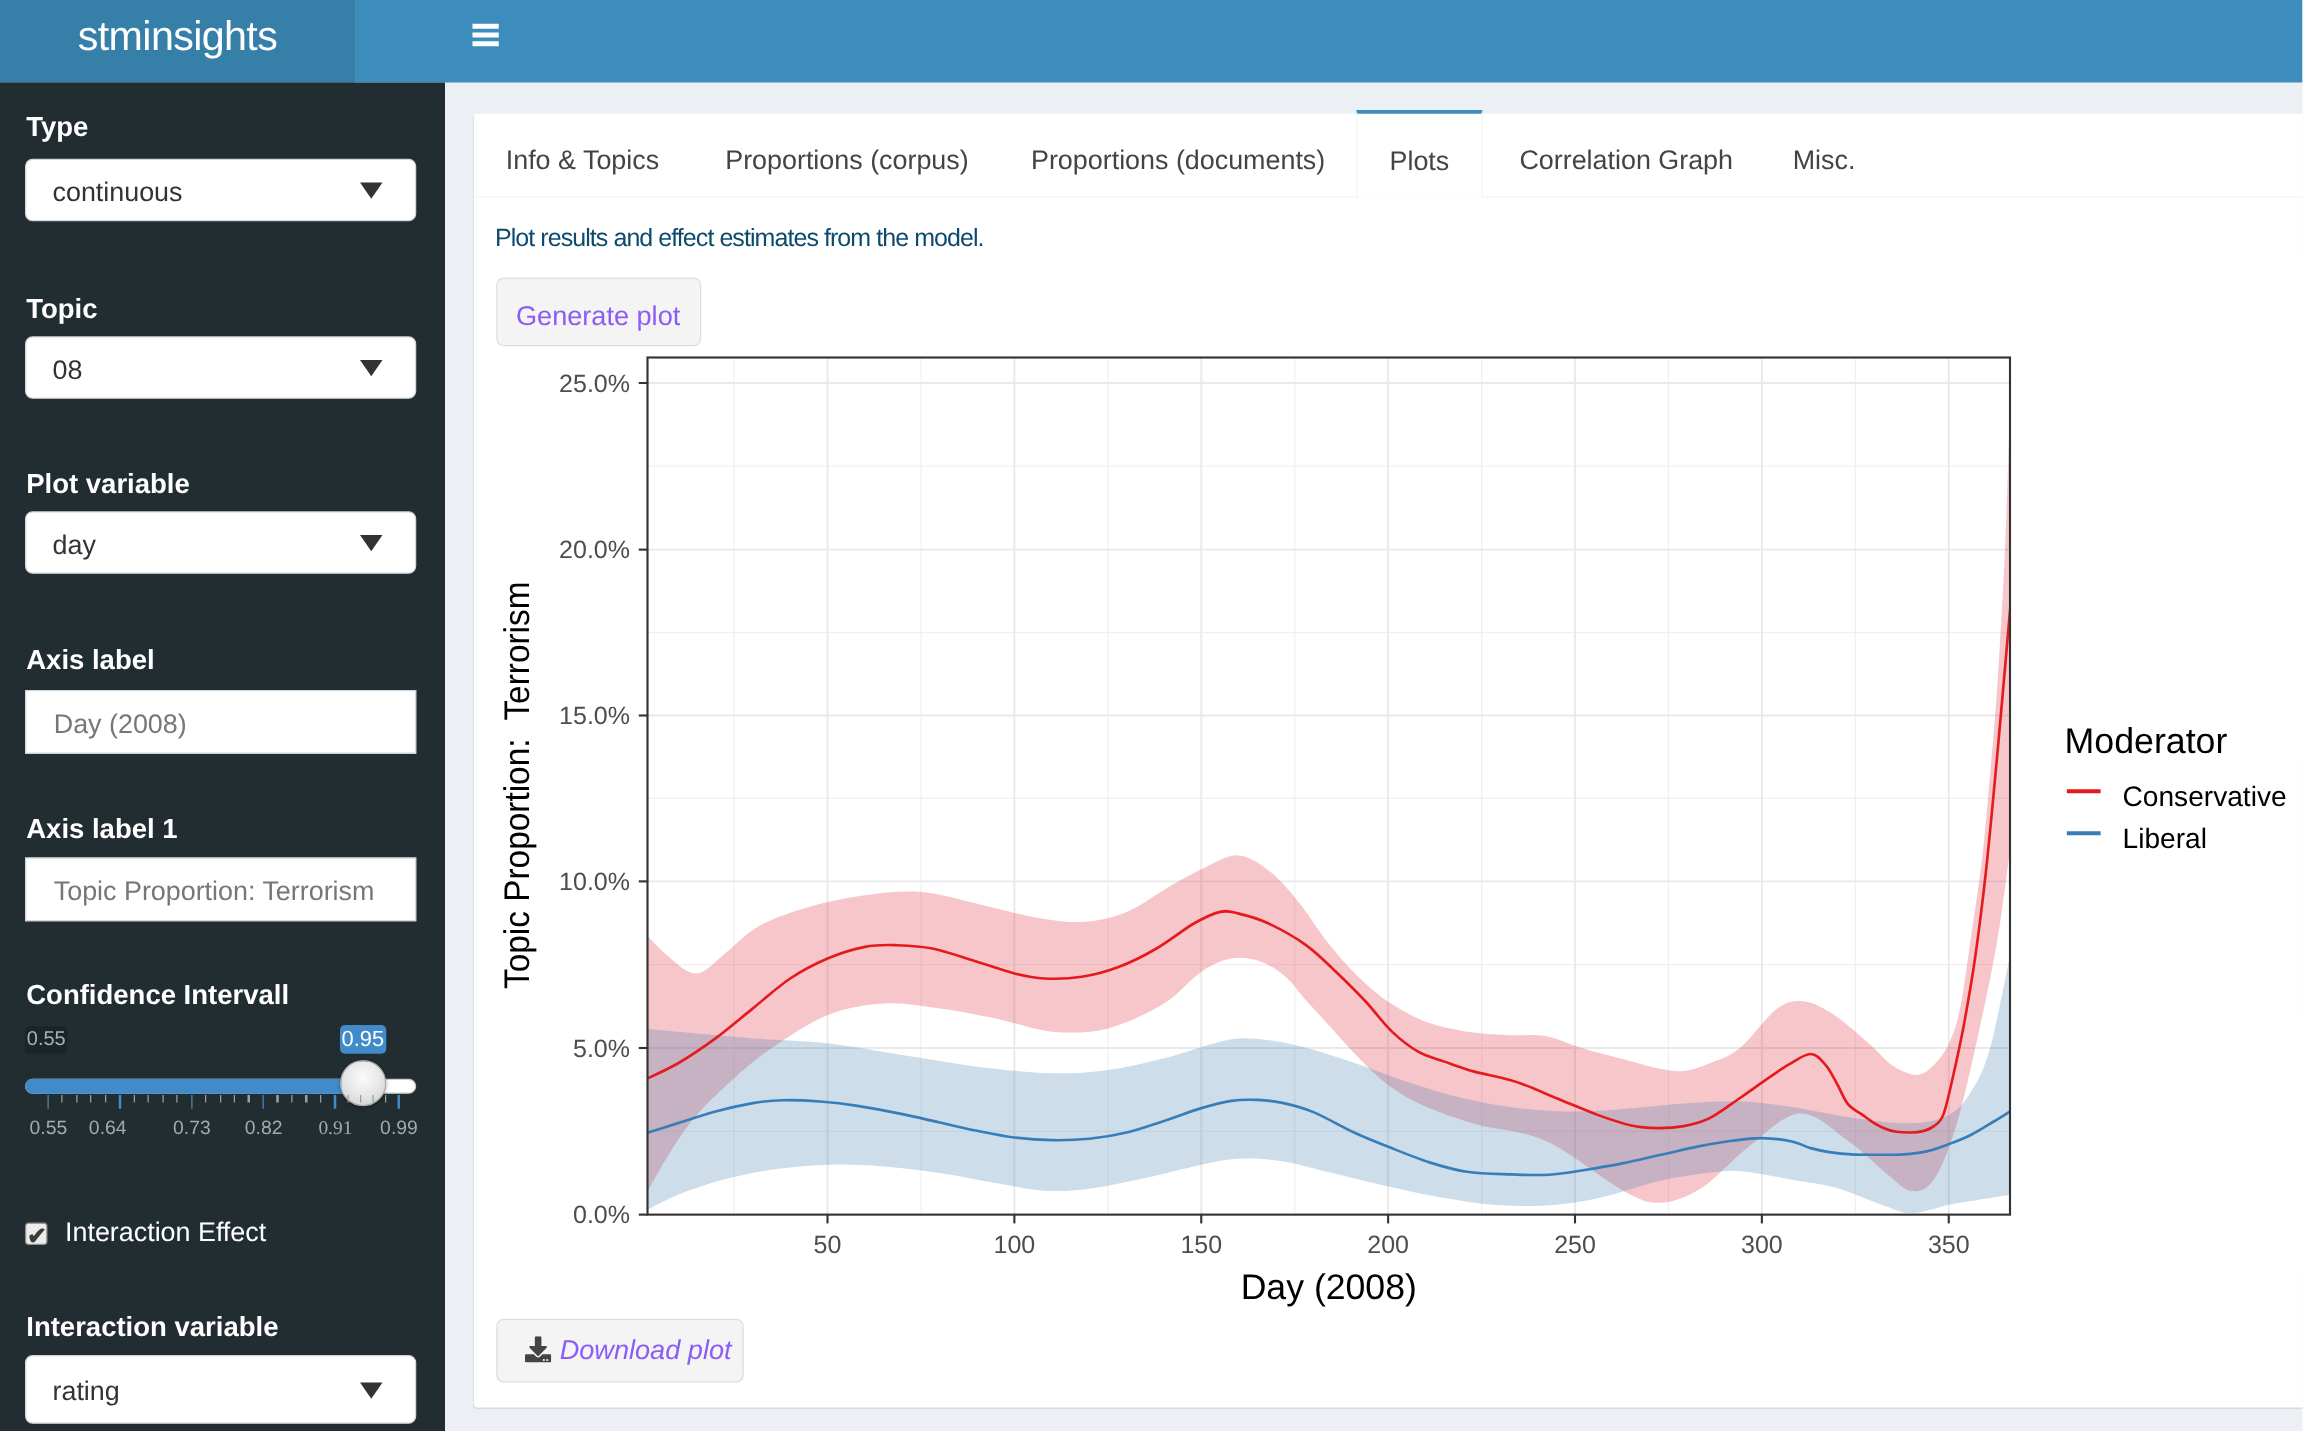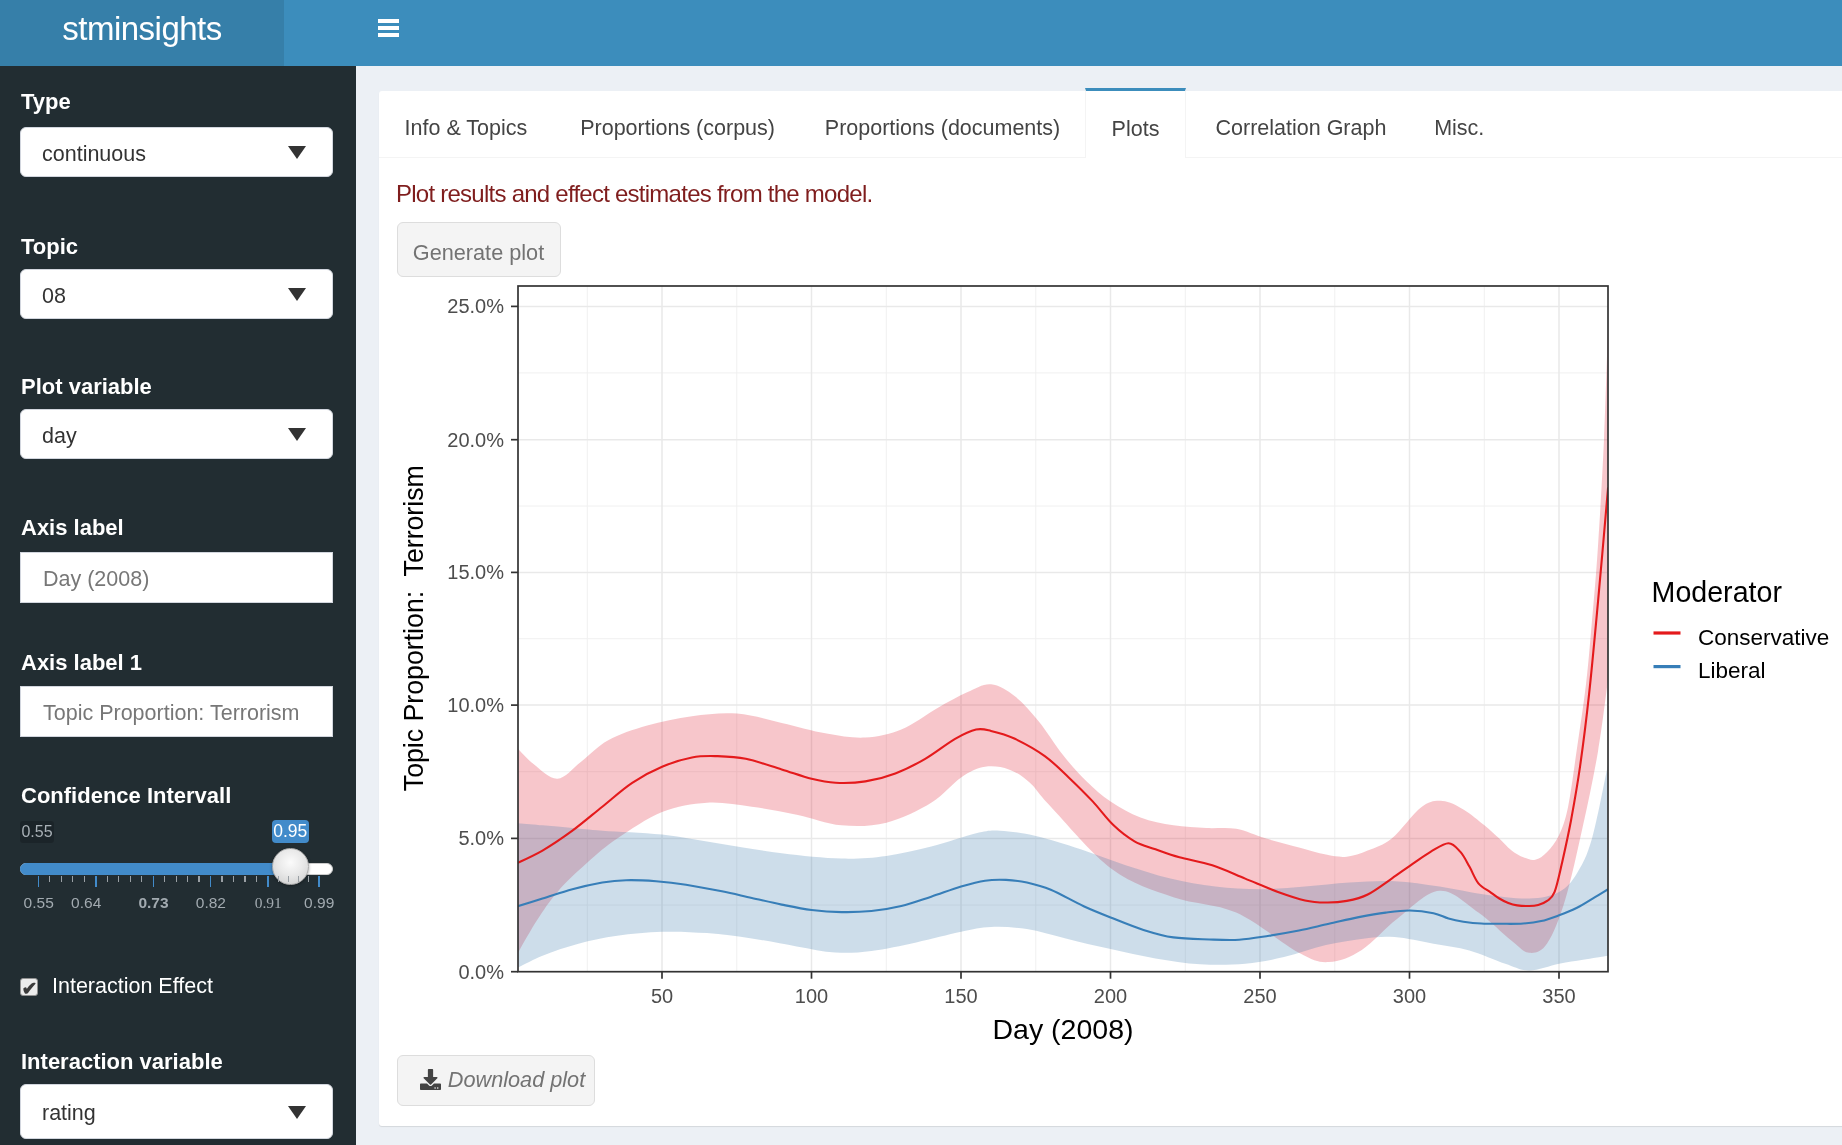--- a/index.html
+++ b/index.html
@@ -10,22 +10,22 @@
 .hamb div { height:3.7px; background:#fff; margin-bottom:3.3px; }
 .sidebar { position:absolute; left:0; top:66px; width:356px; height:1079px; background:#222d32; }
 .slabel { position:absolute; left:21px; color:#fff; font-size:22px; font-weight:bold; }
 .sel { position:absolute; left:20px; width:313px; height:50px; background:#fff; border:1.5px solid #d2d6de; border-radius:6px; font-size:21.5px; color:#333; line-height:52px; padding-left:21px; }
 .sel .arr { position:absolute; right:26px; top:18px; width:0; height:0; border-left:9.5px solid transparent; border-right:9.5px solid transparent; border-top:13px solid #333; }
 .inp { position:absolute; left:20px; width:313px; height:51px; background:#fff; border:1.5px solid #d2d6de; font-size:21.5px; color:#777; line-height:53px; padding-left:22px; }
 .box { position:absolute; left:379px; top:90.5px; width:1471px; height:1035px; background:#fff; border-radius:3px; box-shadow:0 1px 1px rgba(0,0,0,.1); }
 .tabs { position:absolute; left:379px; top:90.5px; width:1471px; height:67px; border-bottom:1px solid #f4f4f4; }
 .tab { position:absolute; top:90.5px; height:67px; font-size:21.5px; color:#444; line-height:74px; }
 .tabact { position:absolute; left:1085px; top:88.1px; width:101px; height:69.5px; background:#fff; border-top:3.4px solid #3c8dbc; border-left:1px solid #f4f4f4; border-right:1px solid #f4f4f4; font-size:21.5px; color:#444; line-height:76px; text-align:center; }
-.desc { position:absolute; left:396px; top:180px; font-size:24px; letter-spacing:-0.75px; color:#7f1d1d; }
-.btn { position:absolute; background:#f4f4f4; border:1.5px solid #ddd; border-radius:6px; font-size:21.7px; color:#737373; text-align:center; }
+.desc { position:absolute; left:396px; top:180px; font-size:20px; letter-spacing:-0.75px; color:#0c4a6e; }
+.btn { position:absolute; background:#f4f4f4; border:1.5px solid #ddd; border-radius:6px; font-size:21.7px; color:#8b5cf6; text-align:center; }
 </style></head>
 <body>
 <div class="header"></div>
 <div class="logo">stminsights</div>
 <div class="hamb">
     <div></div>
     <div></div>
     <div></div>
   </div>
 <div class="sidebar"></div>
@@ -71,21 +71,21 @@
     <div style="position:absolute;left:267.3px;top:875.5px;width:1.6px;height:11.5px;background:#428bca;"></div>
     <div style="position:absolute;left:277.5px;top:875.5px;width:1.3px;height:6.5px;background:#9aa0a5;"></div>
     <div style="position:absolute;left:287.7px;top:875.5px;width:1.3px;height:6.5px;background:#9aa0a5;"></div>
     <div style="position:absolute;left:297.8px;top:875.5px;width:1.3px;height:6.5px;background:#9aa0a5;"></div>
     <div style="position:absolute;left:308.0px;top:875.5px;width:1.3px;height:6.5px;background:#9aa0a5;"></div>
     <div style="position:absolute;left:318.2px;top:875.5px;width:1.6px;height:11.5px;background:#428bca;"></div>
   </div>
 <div id="ticklabels">
     <div style="position:absolute;left:13.700000000000003px;top:893.5px;width:50px;text-align:center;color:#a2aab0;font-size:15.5px;">0.55</div>
     <div style="position:absolute;left:71.1px;top:893.5px;width:50px;text-align:left;color:#a2aab0;font-size:15.5px;">0.64</div>
-    <div style="position:absolute;left:128.5px;top:893.5px;width:50px;text-align:center;color:#a2aab0;font-size:15.5px;font-weight:bold;">0.73</div>
+    <div style="position:absolute;left:128.5px;top:893.5px;width:50px;text-align:center;color:#a2aab0;font-size:15.5px;">0.73</div>
     <div style="position:absolute;left:185.9px;top:893.5px;width:50px;text-align:center;color:#a2aab0;font-size:15.5px;">0.82</div>
     <div style="position:absolute;left:243.3px;top:893.5px;width:50px;text-align:center;color:#a2aab0;font-size:15.5px;font-family:Liberation Serif, serif;">0.91</div>
     <div style="position:absolute;left:294.2px;top:893.5px;width:50px;text-align:center;color:#a2aab0;font-size:15.5px;">0.99</div>
   </div>
 
 <div style="position:absolute;left:20px;top:978px;width:17.5px;height:17.5px;background:#ececec;border:1.5px solid #919191;border-radius:3px;"></div>
 <div style="position:absolute;left:21.5px;top:976.5px;color:#3b3b3b;font-size:19px;font-weight:bold;">✔</div>
 <div style="position:absolute;left:52px;top:973.8px;color:#fff;font-size:21.5px;">Interaction Effect</div>
 
 <div class="slabel" style="top:1049.3px;">Interaction variable</div>

